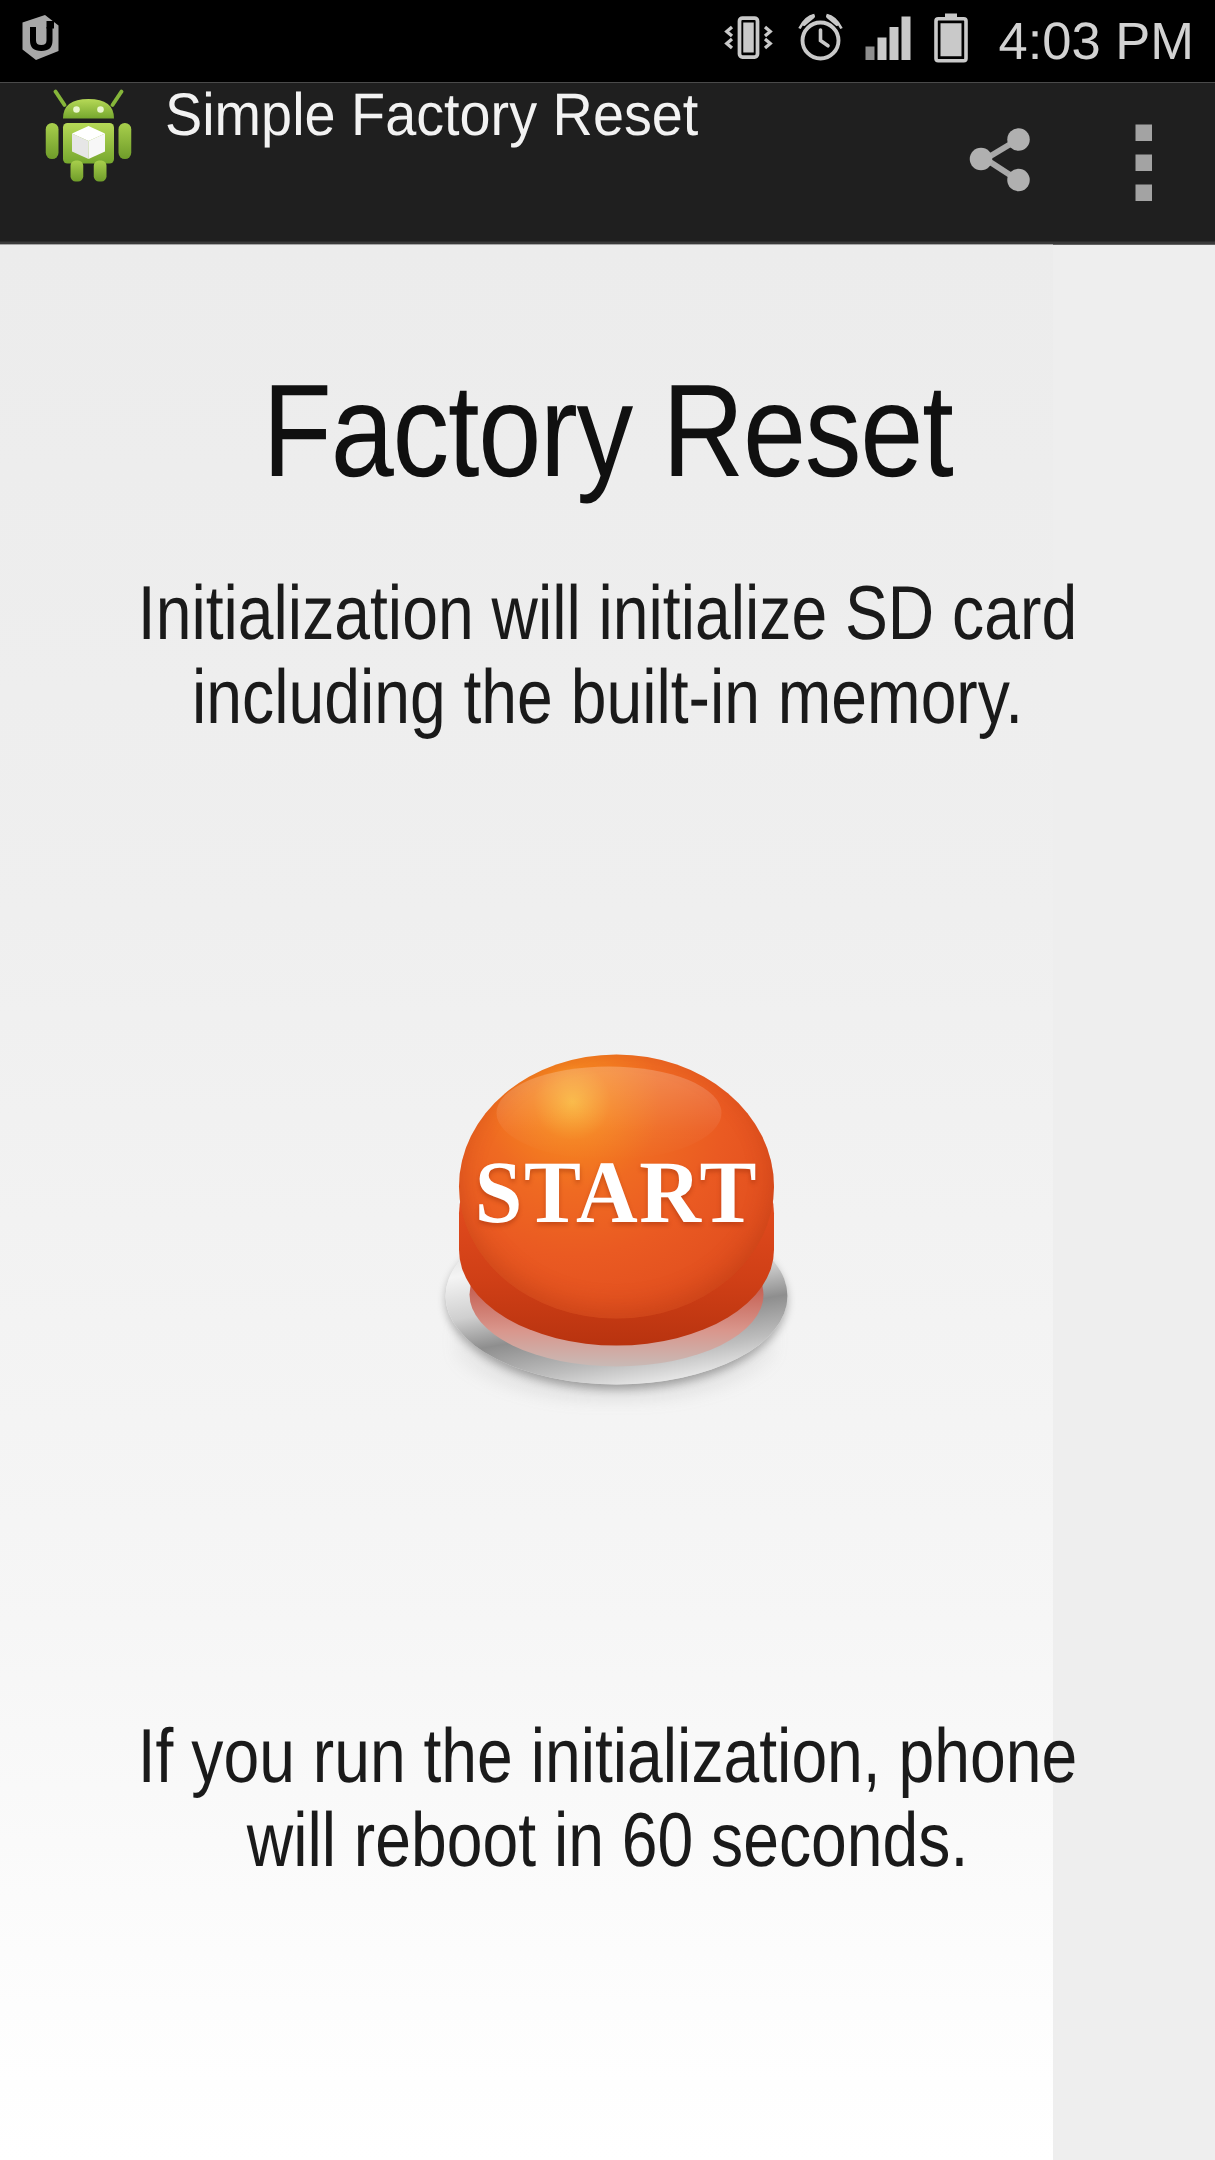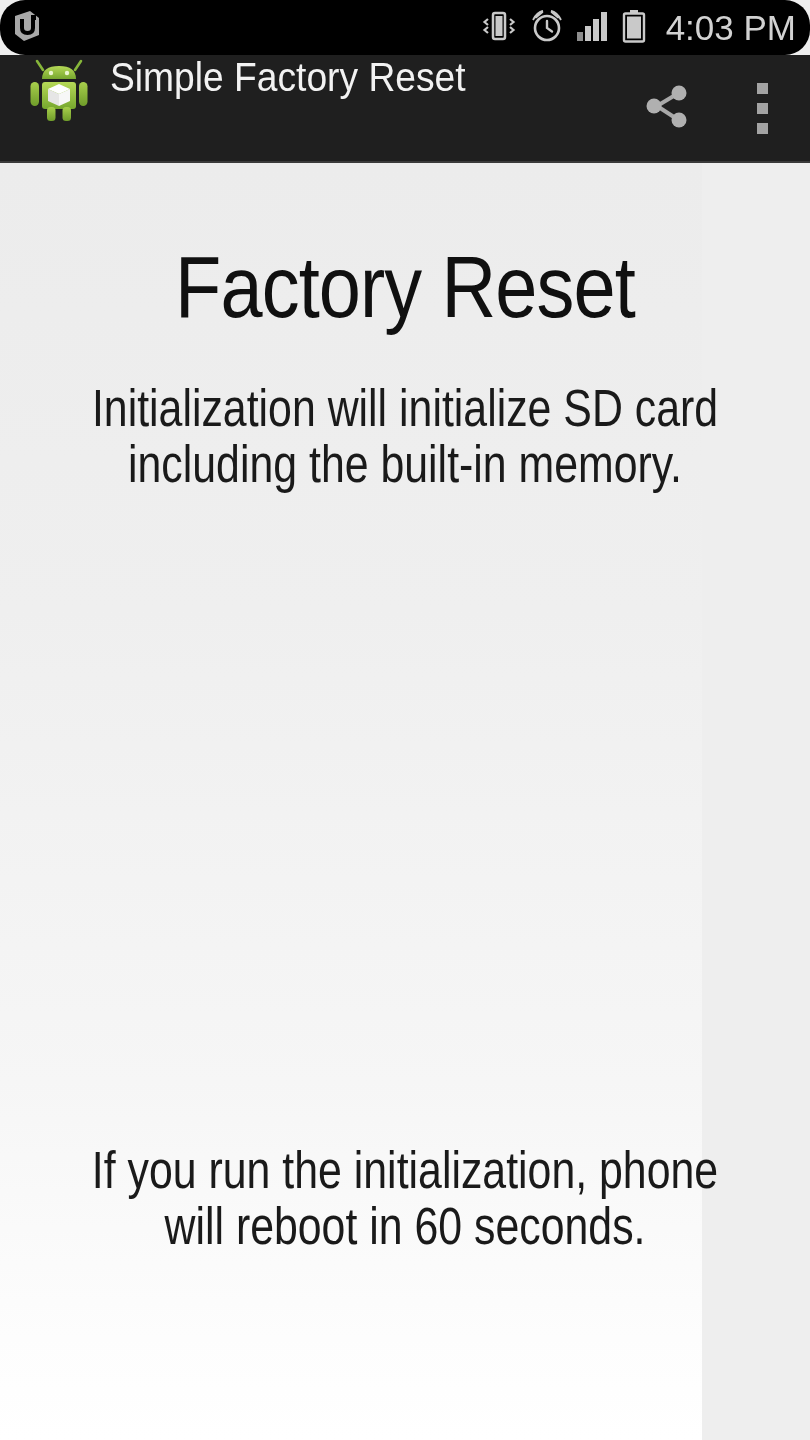--- a/index.html
+++ b/index.html
@@ -13,21 +13,21 @@
     position:relative;
     width:810px; height:1440px;
     background:#eeeeee;
   }
 
   
   #status-bar {
     position:absolute; top:0; left:0;
     width:810px; height:55px;
     background:#000000;
-    display:flex; align-items:center;border-radius:25px;
+    display:flex; align-items:center;
   }
   #status-left { padding-left:8px; display:flex; align-items:center; }
   #status-right {
     margin-left:auto; padding-right:14px;
     display:flex; align-items:center; gap:11px;
   }
   .sb-icon { display:block; }
   #clock {
     color:#d2d2d2;
     font-size:35px;
@@ -266,20 +266,29 @@
 
   <div id="content">
 
     <div id="page-title">Factory Reset</div>
 
     <div id="desc-top">
       <div>Initialization will initialize SD card</div>
       <div>including the built-in memory.</div>
     </div>
 
+    <div id="start-button">
+      <div class="btn-shadow"></div>
+      <div class="btn-base"></div>
+      <div class="btn-base-inner"></div>
+      <div class="btn-skirt"></div>
+      <div class="btn-top"></div>
+      <div class="btn-top-gloss"></div>
+      <div id="start-label">START</div>
+    </div>
 
     <div id="desc-bottom">
       <div>If you run the initialization, phone</div>
       <div>will reboot in 60 seconds.</div>
     </div>
 
   </div>
 </div>
 
 </body></html>

